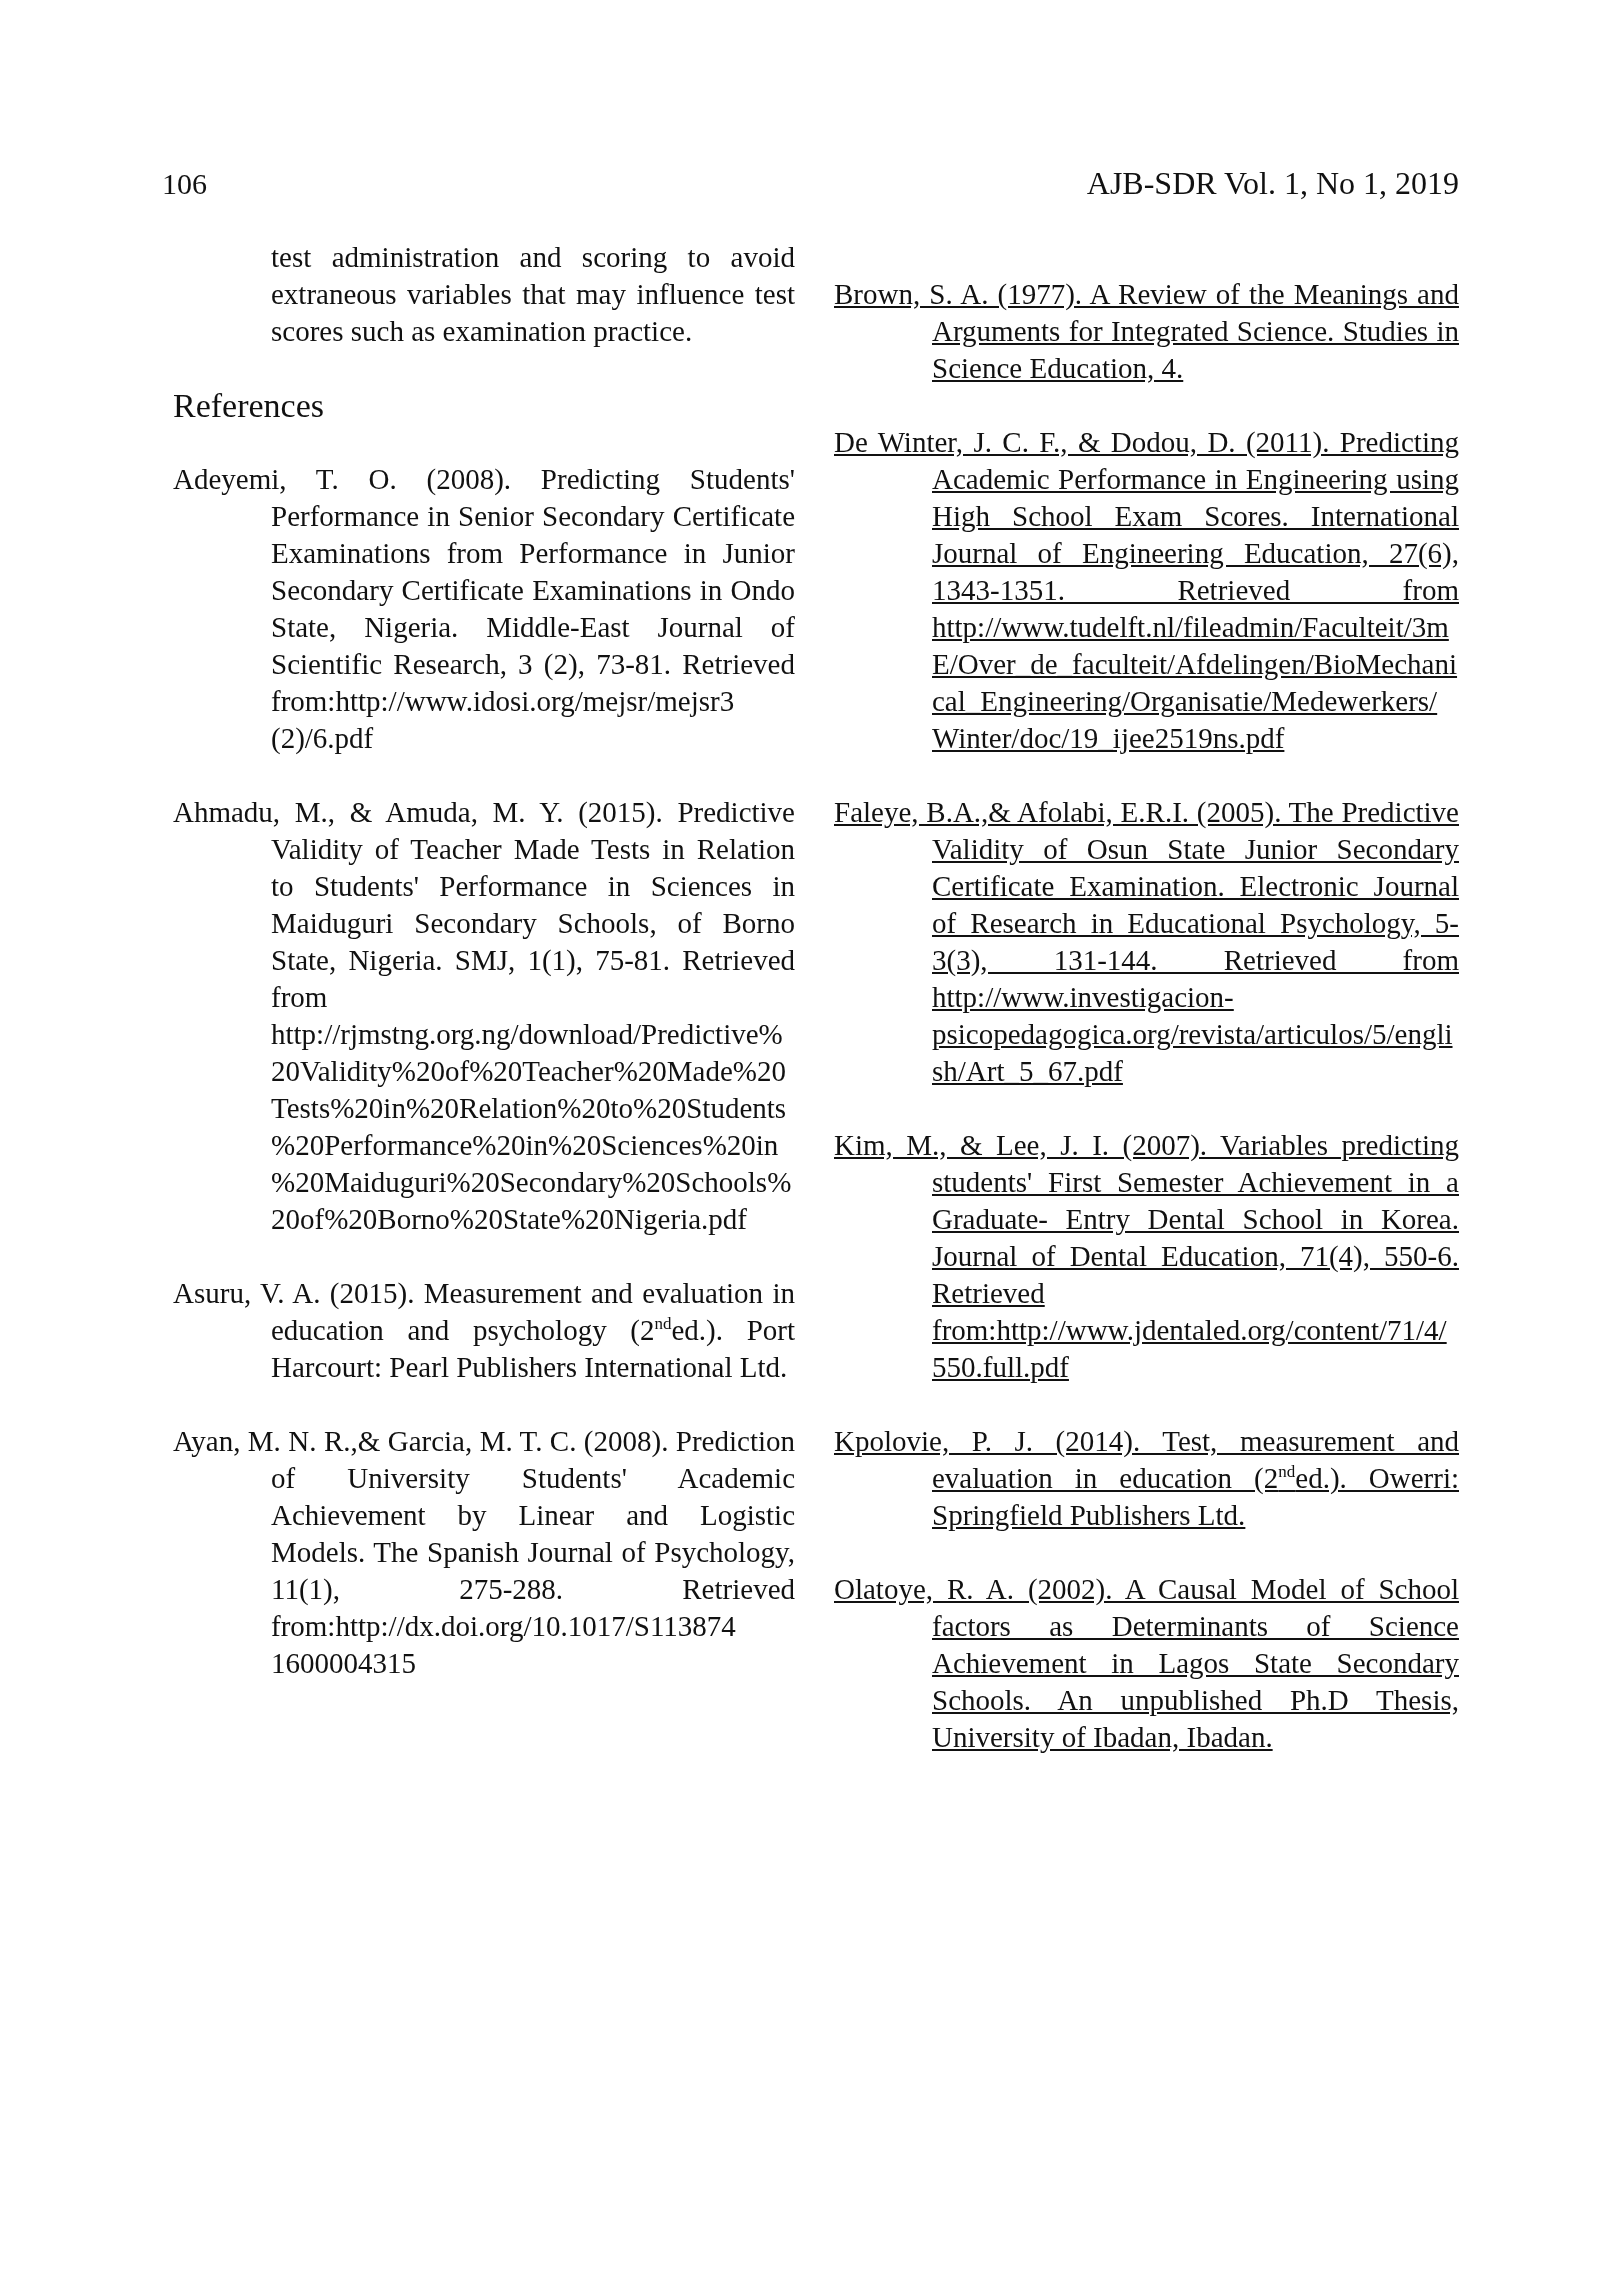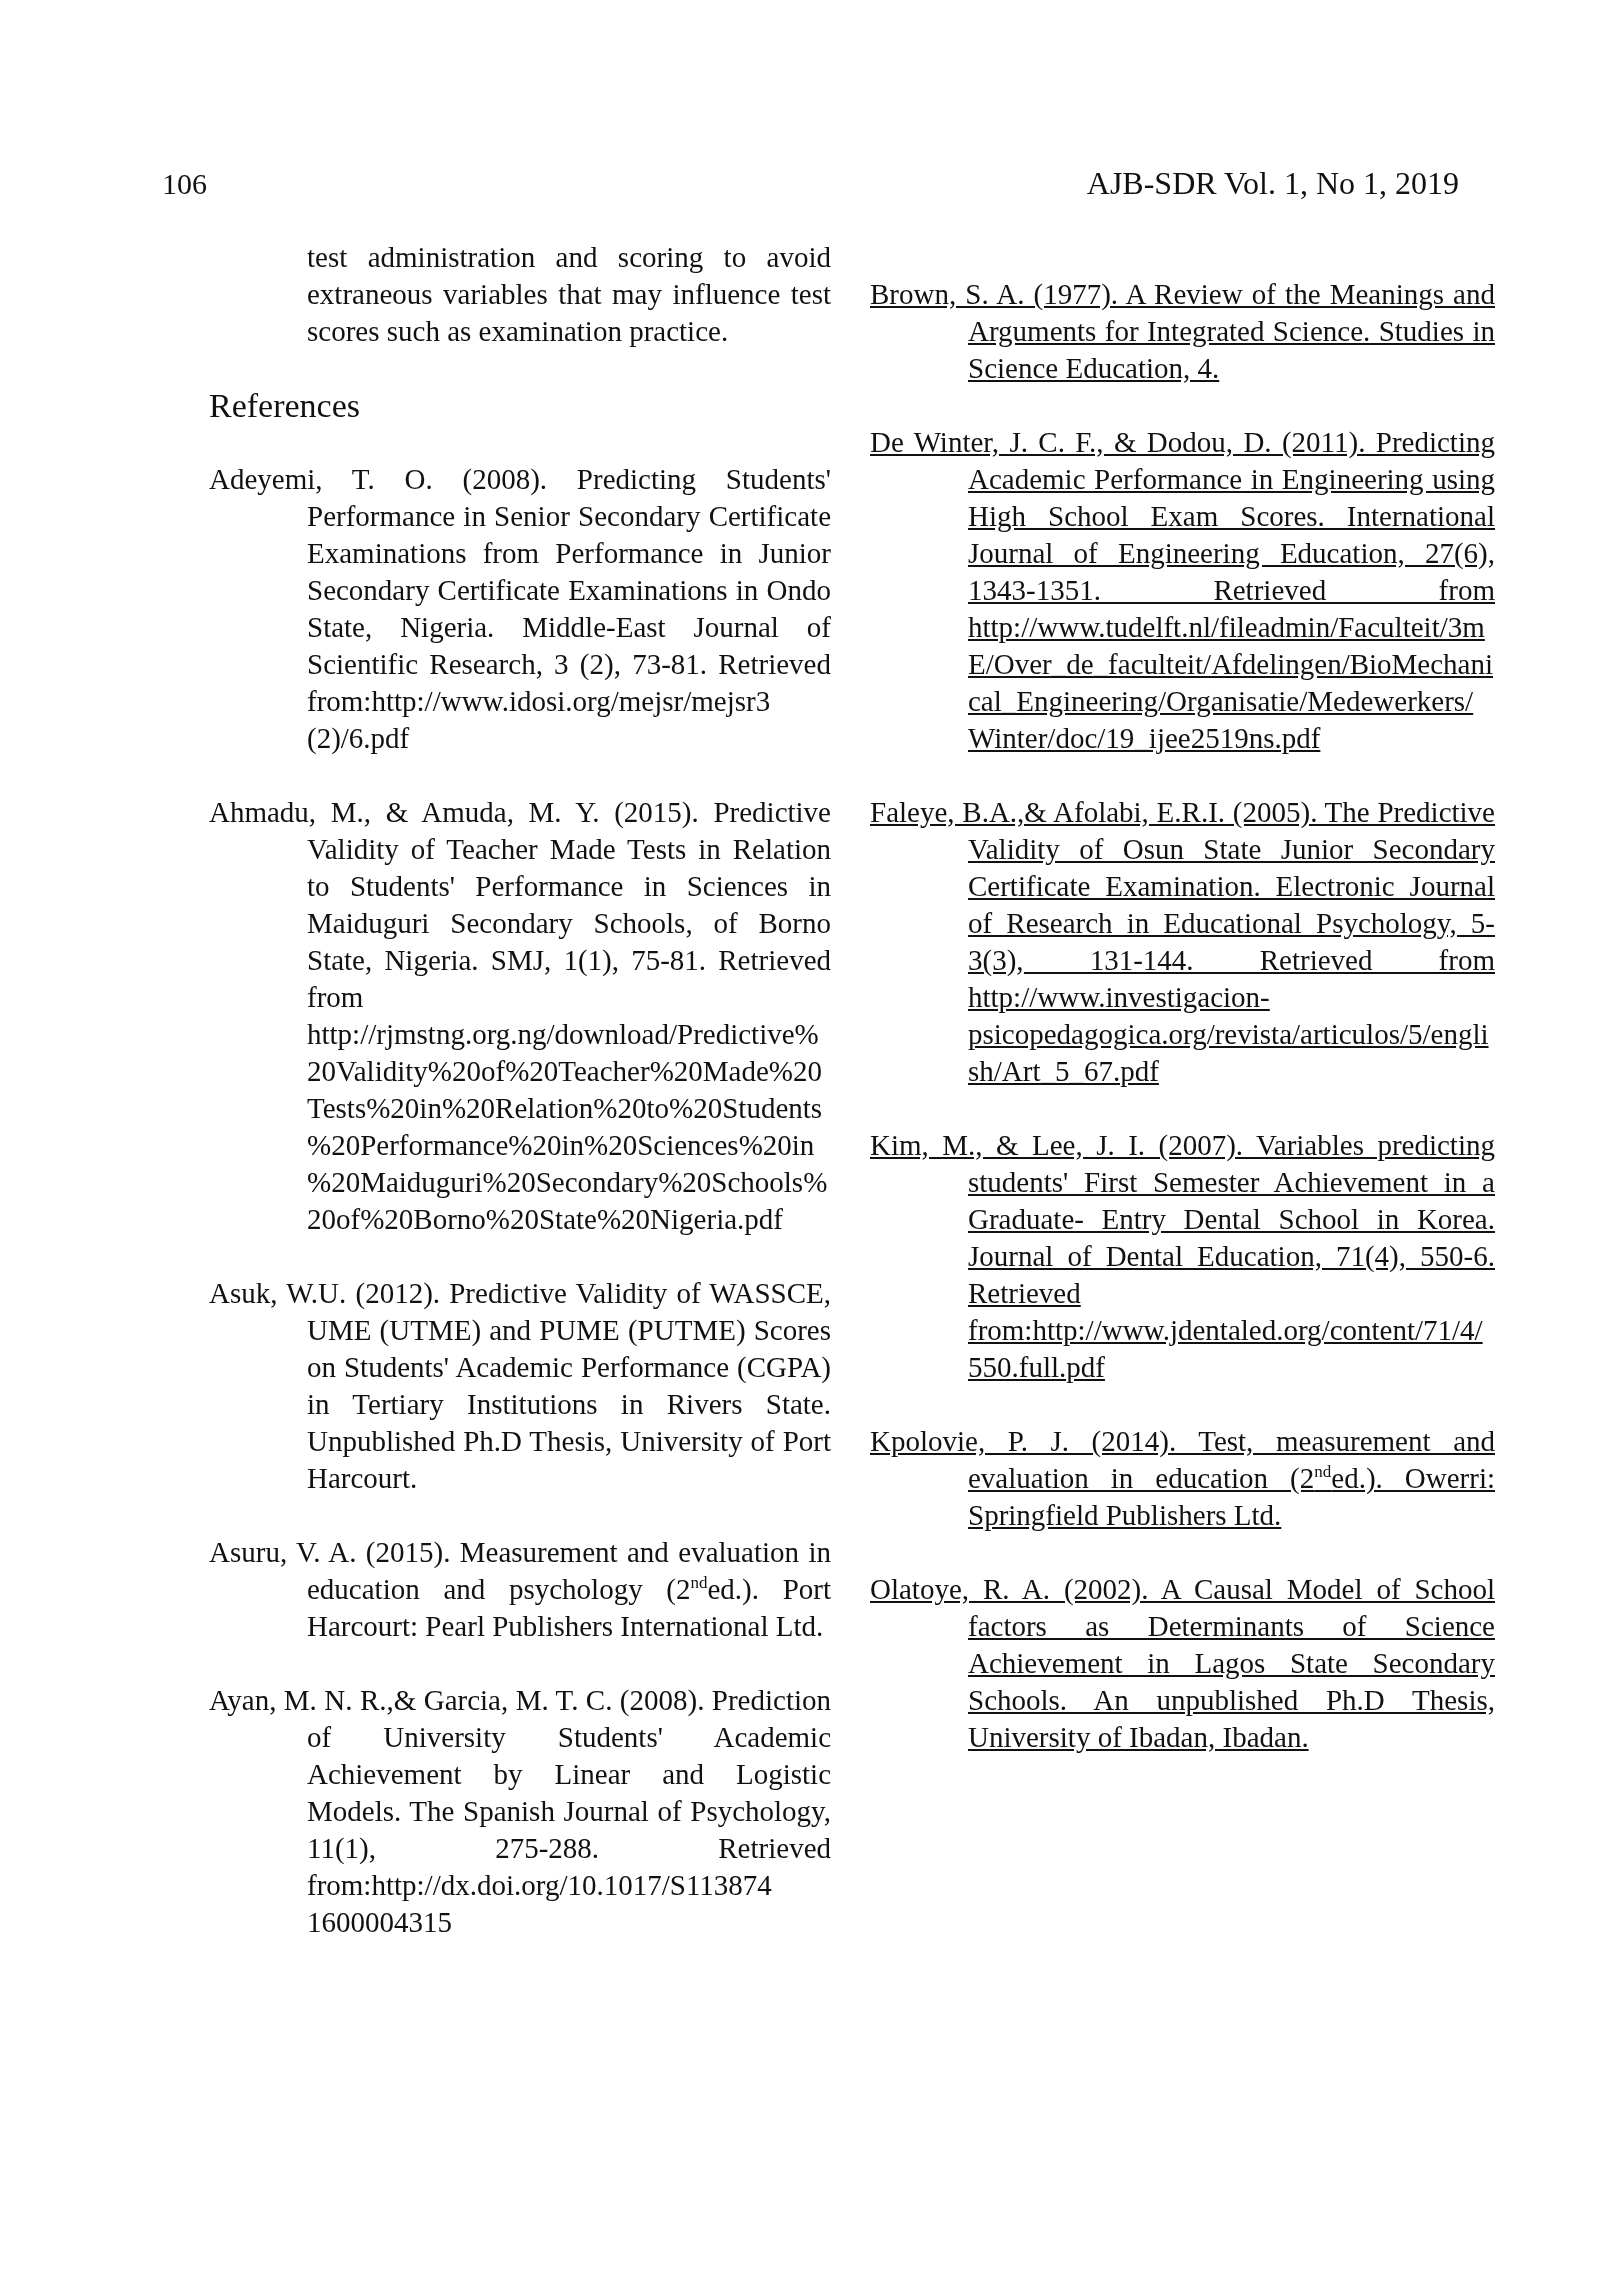--- a/index.html
+++ b/index.html
@@ -27,21 +27,20 @@
       right: 164px;
       top: 165px;
       font-size: 32px;
       line-height: 37px;
       text-align: right;
     }
     .column {
       position: absolute;
       font-size: 29px;
       line-height: 37px;
-      margin-left: 36px;
     }
     .col-left {
       left: 173px;
       width: 622px;
       top: 239px;
     }
     .col-right {
       left: 834px;
       width: 625px;
       top: 276px;
@@ -78,21 +77,20 @@
   <div class="page-number">106</div>
   <div class="running-head">AJB-SDR Vol. 1, No 1, 2019</div>
 </div>
 
 <div class="column col-left">
   <p class="para-cont">test administration and scoring to avoid extraneous variables that may influence test scores such as examination practice.</p>
   <div class="section-heading">References</div>
 
   <p class="ref">Adeyemi, T. O. (2008). Predicting Students' Performance in Senior Secondary Certificate Examinations from Performance in Junior Secondary Certificate Examinations in Ondo State, Nigeria. Middle-East Journal of Scientific Research, 3 (2), 73-81. Retrieved from:http://www.idosi.org/mejsr/mejsr3 (2)/6.pdf</p>
   <p class="ref">Ahmadu, M., &amp; Amuda, M. Y. (2015). Predictive Validity of Teacher Made Tests in Relation to Students' Performance in Sciences in Maiduguri Secondary Schools, of Borno State, Nigeria. SMJ, 1(1), 75-81. Retrieved from http://rjmstng.org.ng/download/Predictive%20Validity%20of%20Teacher%20Made%20Tests%20in%20Relation%20to%20Students%20Performance%20in%20Sciences%20in%20Maiduguri%20Secondary%20Schools%20of%20Borno%20State%20Nigeria.pdf</p>
-  <p class="ref">Asuk, W.U. (2012). Predictive Validity of WASSCE, UME (UTME) and PUME (PUTME) Scores on Students' Academic Performance (CGPA) in Tertiary Institutions in Rivers State. Unpublished Ph.D Thesis, University of Port Harcourt.</p>
   <p class="ref"><span>Asuru, V. A. (2015). Measurement and evaluation in education and psychology (2</span><sup>nd</sup><span>ed.). Port Harcourt: Pearl Publishers International Ltd.</span></p>
   <p class="ref">Ayan, M. N. R.,&amp; Garcia, M. T. C. (2008). Prediction of University Students' Academic Achievement by Linear and Logistic Models. The Spanish Journal of Psychology, 11(1), 275-288. Retrieved from:http://dx.doi.org/10.1017/S113874 1600004315</p>
 </div>
 
 <div class="column col-right">
   <p class="ref">Brown, S. A. (1977). A Review of the Meanings and Arguments for Integrated Science. Studies in Science Education, 4.</p>
   <p class="ref">De Winter, J. C. F., &amp; Dodou, D. (2011). Predicting Academic Performance in Engineering using High School Exam Scores. International Journal of Engineering Education, 27(6), 1343-1351. Retrieved from http://www.tudelft.nl/fileadmin/Faculteit/3mE/Over_de_faculteit/Afdelingen/BioMechanical_Engineering/Organisatie/Medewerkers/Winter/doc/19_ijee2519ns.pdf</p>
   <p class="ref">Faleye, B.A.,&amp; Afolabi, E.R.I. (2005). The Predictive Validity of Osun State Junior Secondary Certificate Examination. Electronic Journal of Research in Educational Psychology, 5-3(3), 131-144. Retrieved from http://www.investigacion-psicopedagogica.org/revista/articulos/5/english/Art_5_67.pdf</p>
   <p class="ref">Kim, M., &amp; Lee, J. I. (2007). Variables predicting students' First Semester Achievement in a Graduate- Entry Dental School in Korea. Journal of Dental Education, 71(4), 550-6. Retrieved from:http://www.jdentaled.org/content/71/4/550.full.pdf</p>
   <p class="ref"><span>Kpolovie, P. J. (2014). Test, measurement and evaluation in education (2</span><sup>nd</sup><span>ed.). Owerri: Springfield Publishers Ltd.</span></p>

